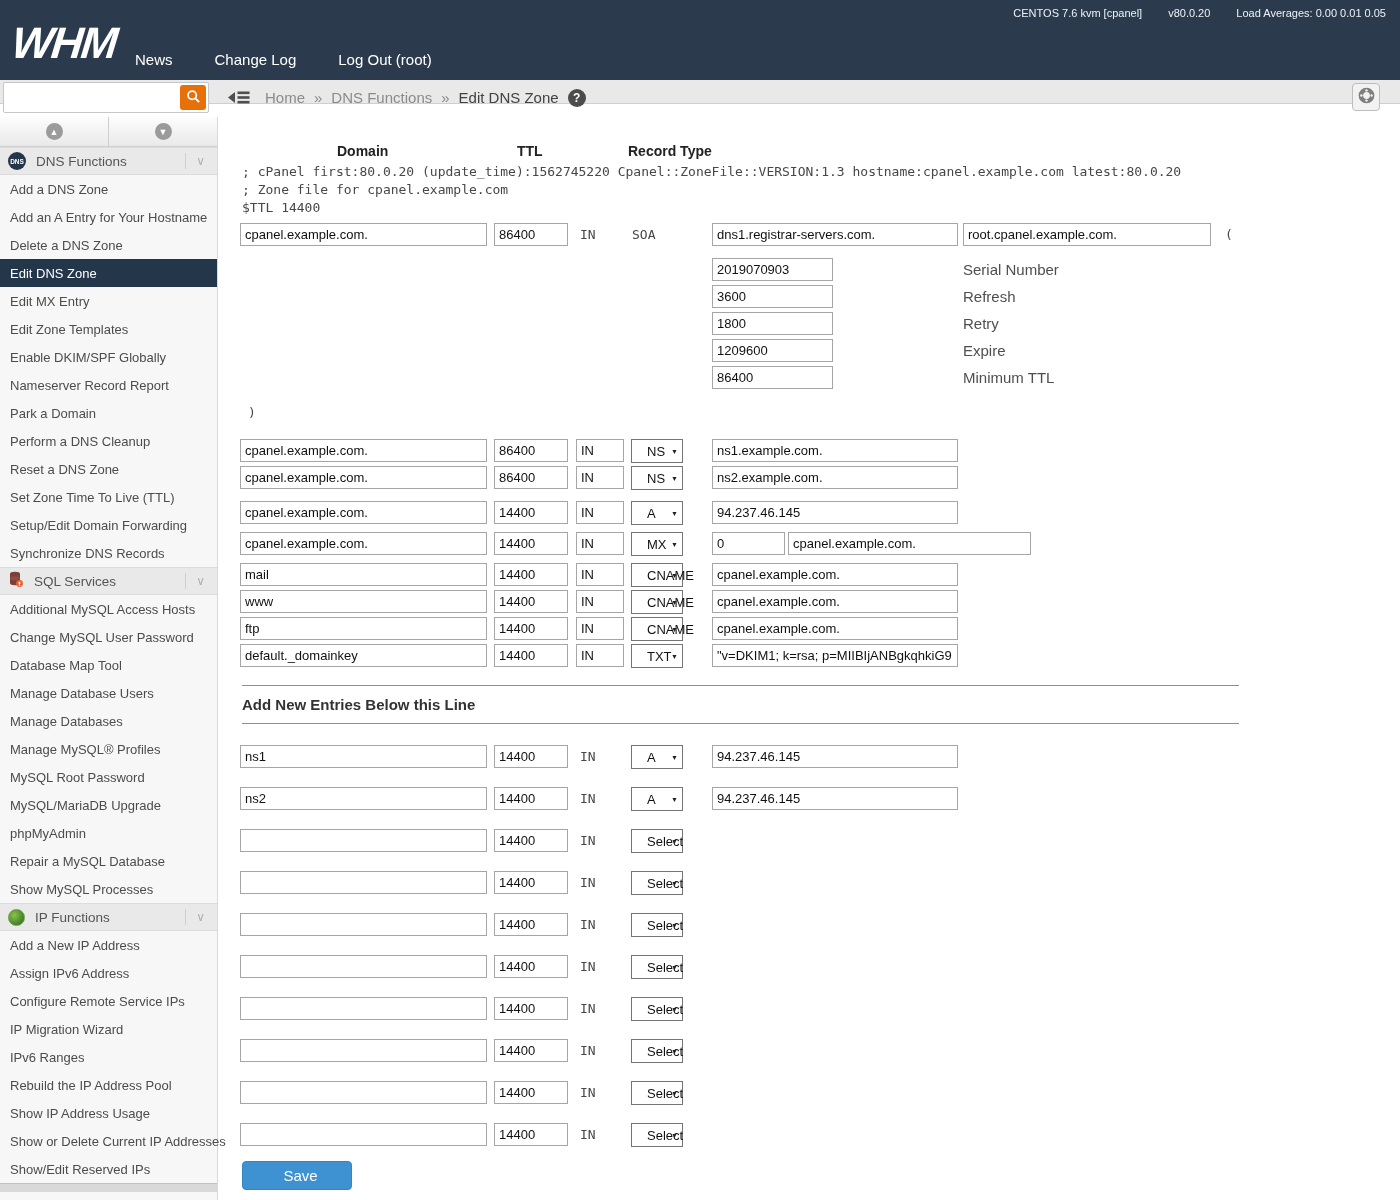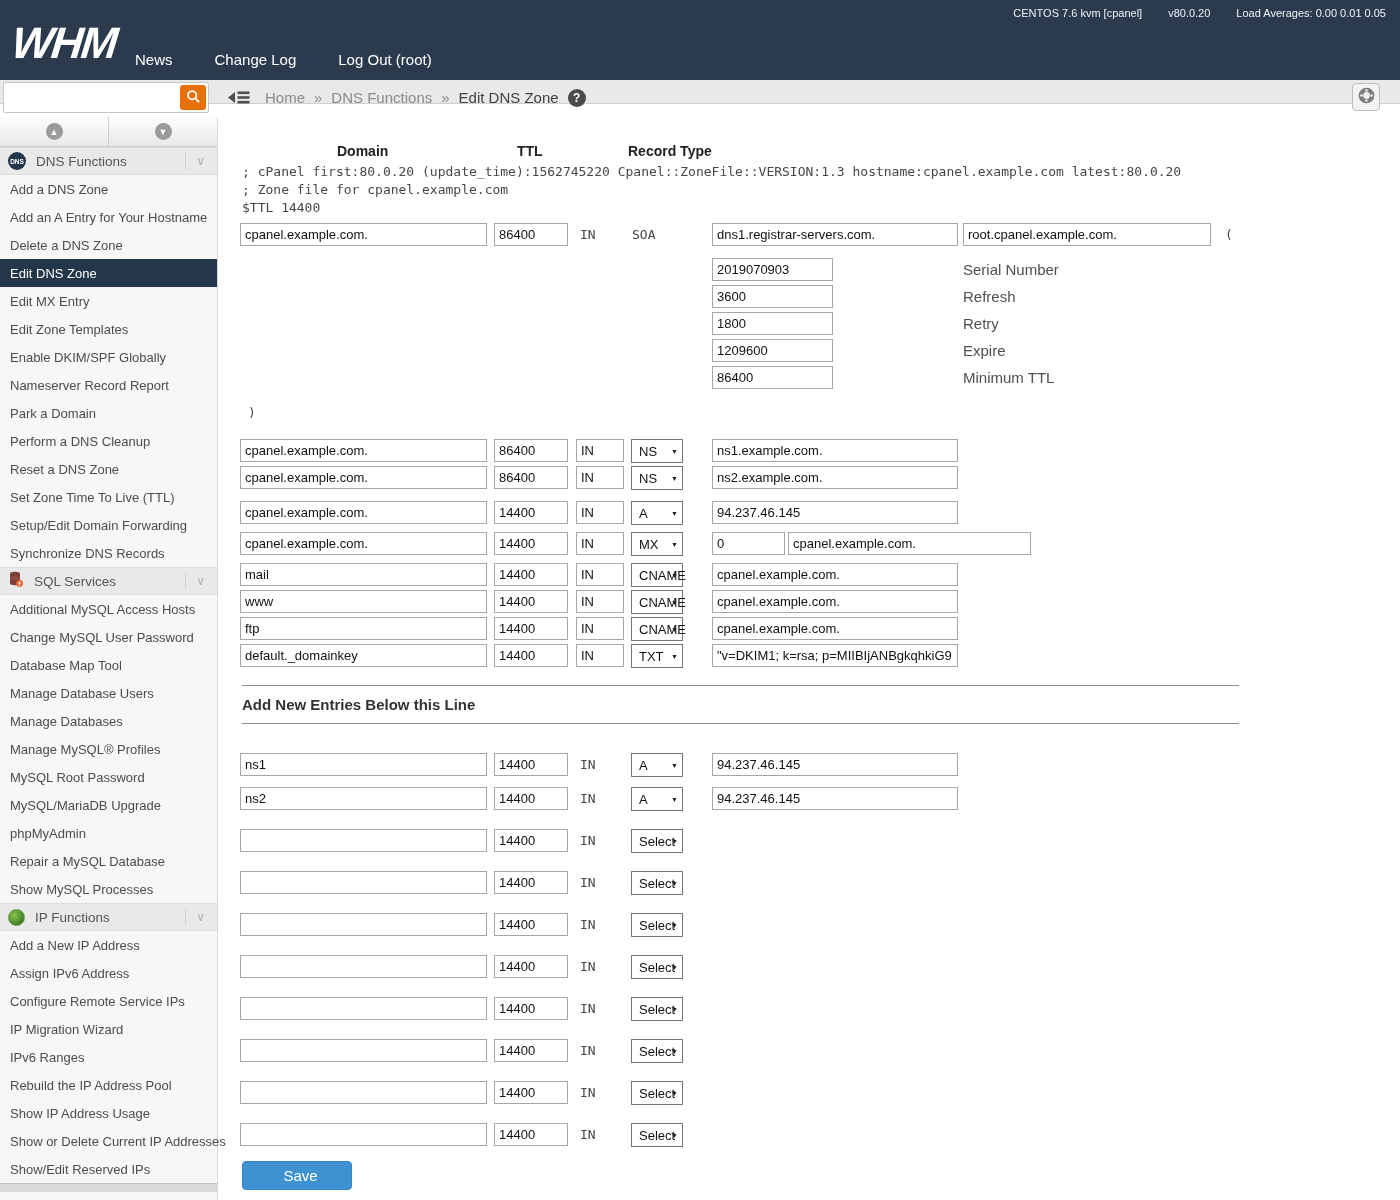--- a/index.html
+++ b/index.html
@@ -69,21 +69,21 @@
   .c-classtext { position:absolute; left:340px; top:4px; }
   .c-soatype { position:absolute; left:392px; top:4px; }
   .c-value { left:472px; width:246px; }
   .c-rname { left:723px; width:248px; }
   .c-paren { position:absolute; left:985px; top:4px; }
   .c-soafield { left:472px; width:121px; }
   .c-soalabel { position:absolute; left:723px; top:3px; font-size:15px; color:#4f4f4f; }
   .c-mxpri { left:472px; width:73px; }
   .c-mxval { left:548px; width:243px; }
   .selectbox { position:absolute; left:391px; width:52px; height:24px; border:1px solid #747474; background:#fff;
-    cursor:pointer; display:flex; align-items:center; font-size:13px; color:#111; padding-left:7px; }
+    cursor:pointer; display:flex; align-items:center; font-size:13px; color:#111; padding-left:15px; }
   .selectbox .arrow { position:absolute; right:4px; font-size:7px; color:#222; top:8px; }
   .hr { position:absolute; left:2px; width:997px; border-top:1px solid #8f8f8f; }
   .addtitle { position:absolute; left:2px; font-size:15px; font-weight:bold; color:#333; }
   .savebtn { position:absolute; left:2px; width:110px; height:29px; background:#3f92d2; color:#fff;
     border:1px solid #3585c4; border-radius:4px; font-size:15px; cursor:pointer;
     font-family:"Liberation Sans", sans-serif; }
 </style>
 </head>
 <body>
 
@@ -343,21 +343,21 @@
         </div>
         <input class="c-value" type="text" value="&quot;v=DKIM1; k=rsa; p=MIIBIjANBgkqhkiG9" style="">
       </div>
     </div>
 
   <div class="hr" style="top:568px;"></div>
   <div class="addtitle" style="top:579px;">Add New Entries Below this Line</div>
   <div class="hr" style="top:606px;"></div>
 
   <div id="new-entry-rows">
-      <div class="row" style="top: 628px; margin-top: 8px;">
+      <div class="row" style="top: 628px;">
         <input class="c-domain" type="text" value="ns1" style="">
         <input class="c-ttl" type="text" value="14400" style="">
         <span class="c-classtext zmono">IN</span>
         <div class="selectbox">
           <span>A</span>
           <span class="arrow">▼</span>
         </div>
         <input class="c-value" type="text" value="94.237.46.145" style="">
       </div>
       <div class="row" style="top: 670px;">

